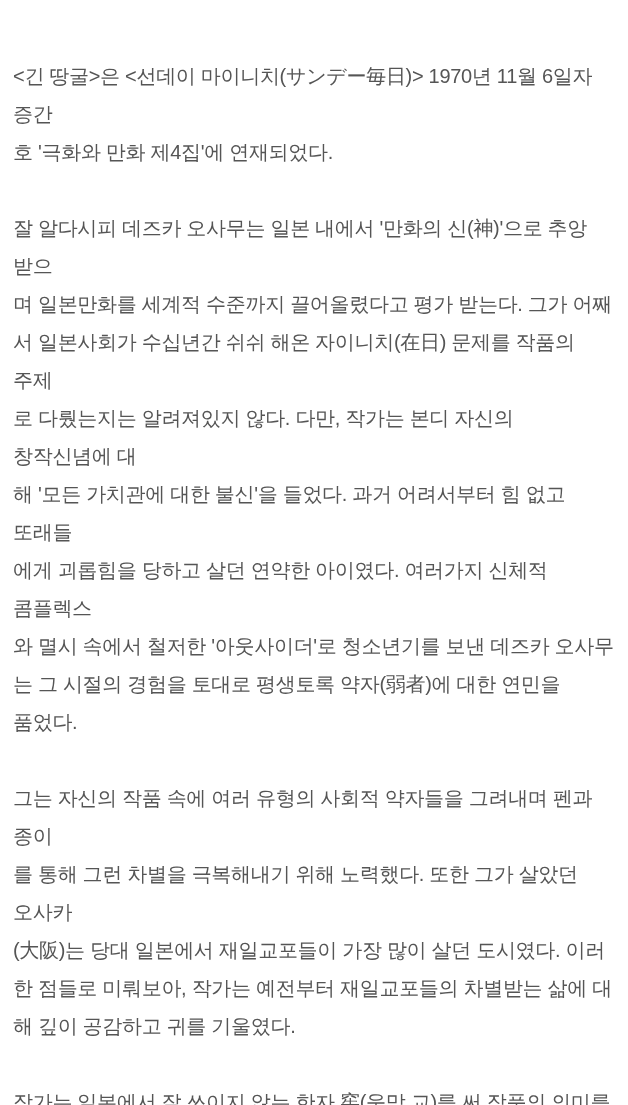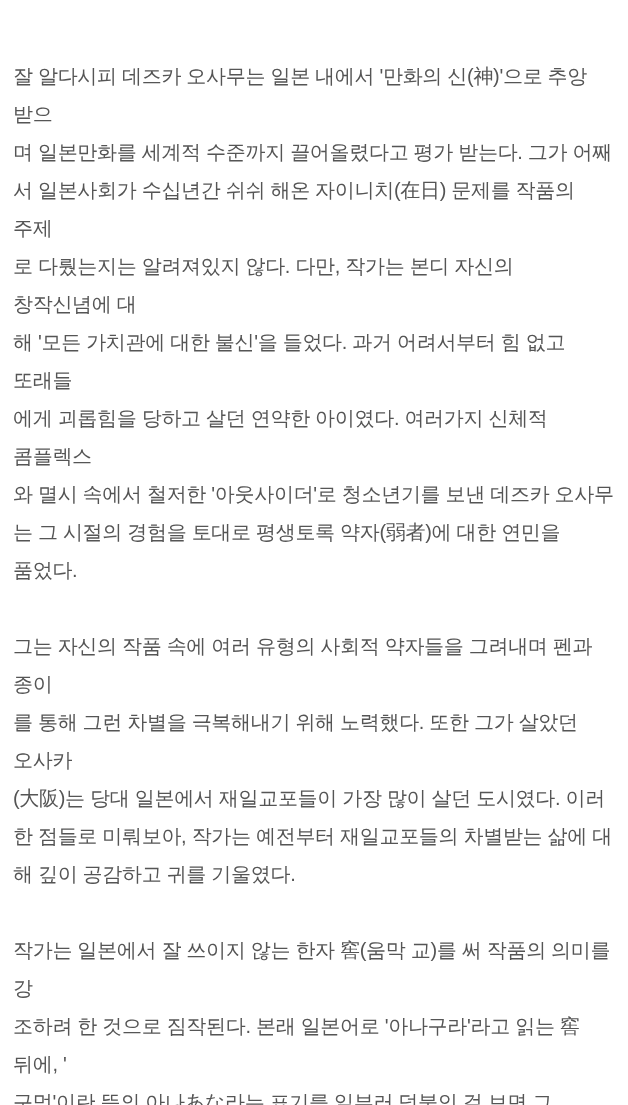--- a/index.html
+++ b/index.html
@@ -29,20 +29,22 @@
     margin-top: 18px;           
   }
   .para:last-child {
     margin-bottom: 0;
   }
 </style>
 </head>
 <body>
 
 <main class="article">
+  <p class="para">&lt;긴 땅굴&gt;은 &lt;선데이 마이니치(サンデー毎日)&gt; 1970년 11월 6일자 증간
+호 '극화와 만화 제4집'에 연재되었다.</p>
 
   <p class="para">잘 알다시피 데즈카 오사무는 일본 내에서 '만화의 신(神)'으로 추앙 받으
 며 일본만화를 세계적 수준까지 끌어올렸다고 평가 받는다. 그가 어째
 서 일본사회가 수십년간 쉬쉬 해온 자이니치(在日) 문제를 작품의 주제
 로 다뤘는지는 알려져있지 않다. 다만, 작가는 본디 자신의 창작신념에 대
 해 '모든 가치관에 대한 불신'을 들었다. 과거 어려서부터 힘 없고 또래들
 에게 괴롭힘을 당하고 살던 연약한 아이였다. 여러가지 신체적 콤플렉스
 와 멸시 속에서 철저한 '아웃사이더'로 청소년기를 보낸 데즈카 오사무
 는 그 시절의 경험을 토대로 평생토록 약자(弱者)에 대한 연민을 품었다.</p>
 

